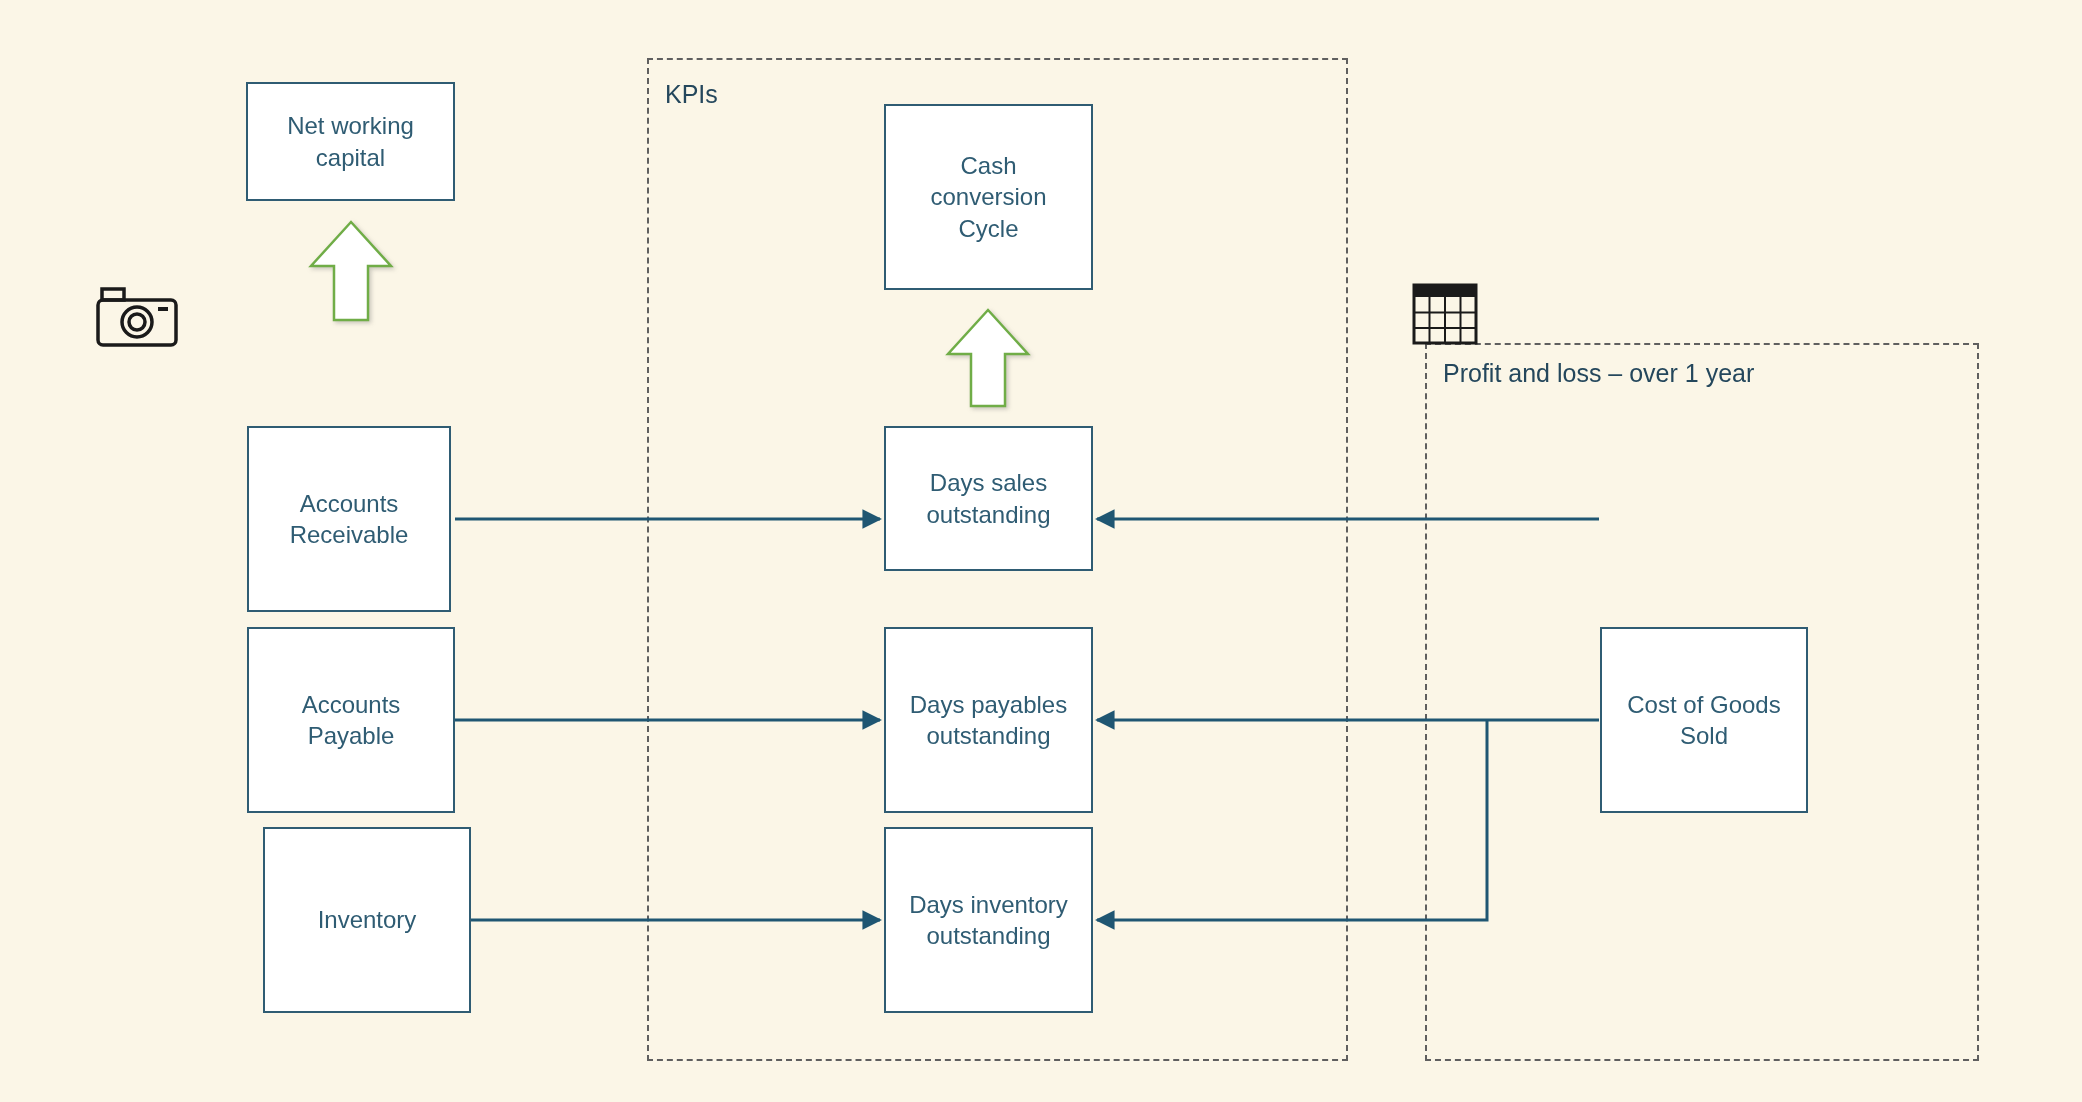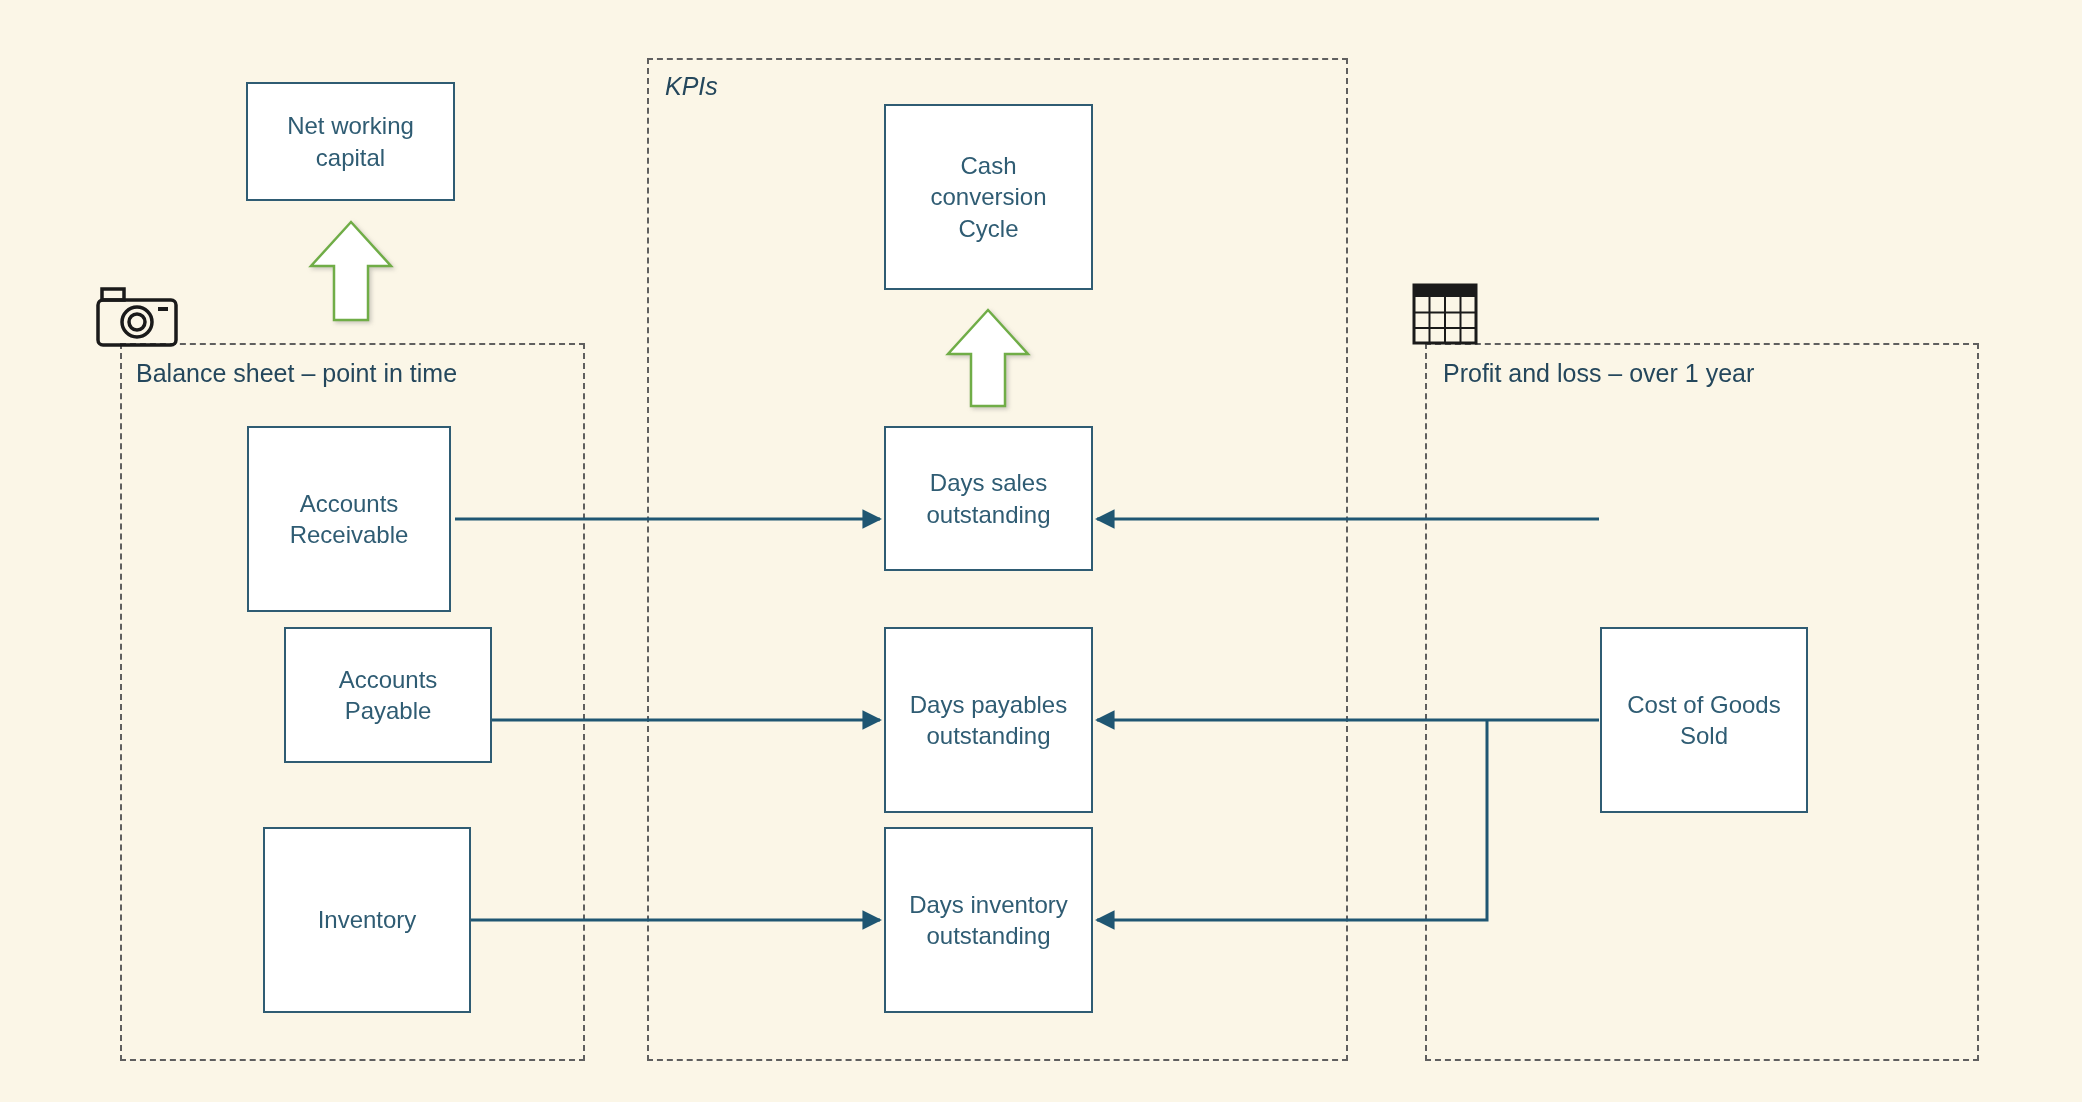--- a/index.html
+++ b/index.html
@@ -57,26 +57,23 @@
     stroke-linejoin: miter;
     filter: drop-shadow(2.5px 2.5px 2px rgba(90,90,90,0.30));
   }
   .icon { position: absolute; }
 </style>
 </head>
 <body>
 
 <div class="canvas">
 
-  <div class="group" style="left:120px; top:343px; width:465px; height:718px;">
-    <span class="group-label" style="left:14px; top:14px;">Balance sheet – point in time</span>
-  </div>
 
   <div class="group" style="left:647px; top:58px; width:701px; height:1003px;">
-    <span class="group-label" style="left:16px; top:12px;font-style:italic;">KPIs</span>
+    <span class="group-label" style="left:16px; top:20px;">KPIs</span>
   </div>
 
   <div class="group" style="left:1425px; top:343px; width:554px; height:718px;">
     <span class="group-label" style="left:16px; top:14px;">Profit and loss – over 1 year</span>
   </div>
 
   <svg class="overlay" width="2082" height="1102" viewBox="0 0 2082 1102">
     <defs>
       <marker id="ah" viewBox="0 0 10 10" refX="9" refY="5" markerWidth="6.5" markerHeight="6.5" orient="auto-start-reverse">
         <path d="M0 0 L10 5 L0 10 z"></path>
@@ -122,21 +119,21 @@
   </div>
 
   <div class="node" style="left:884px; top:104px; width:209px; height:186px; padding:14px 34px;">
     <span>Cash conversion Cycle</span>
   </div>
 
   <div class="node" style="left:247px; top:426px; width:204px; height:186px;">
     <span>Accounts Receivable</span>
   </div>
 
-  <div class="node" style="left:247px; top:627px; width:208px; height:136px;margin-left:37px;">
+  <div class="node" style="left:247px; top:627px; width:208px; height:186px;">
     <span>Accounts Payable</span>
   </div>
 
   <div class="node" style="left:247px; top:827px; width:208px; height:186px;margin-left:16px;">
     <span>Inventory</span>
   </div>
 
   <div class="node" style="left:884px; top:426px; width:209px; height:145px;">
     <span>Days sales outstanding</span>
   </div>

